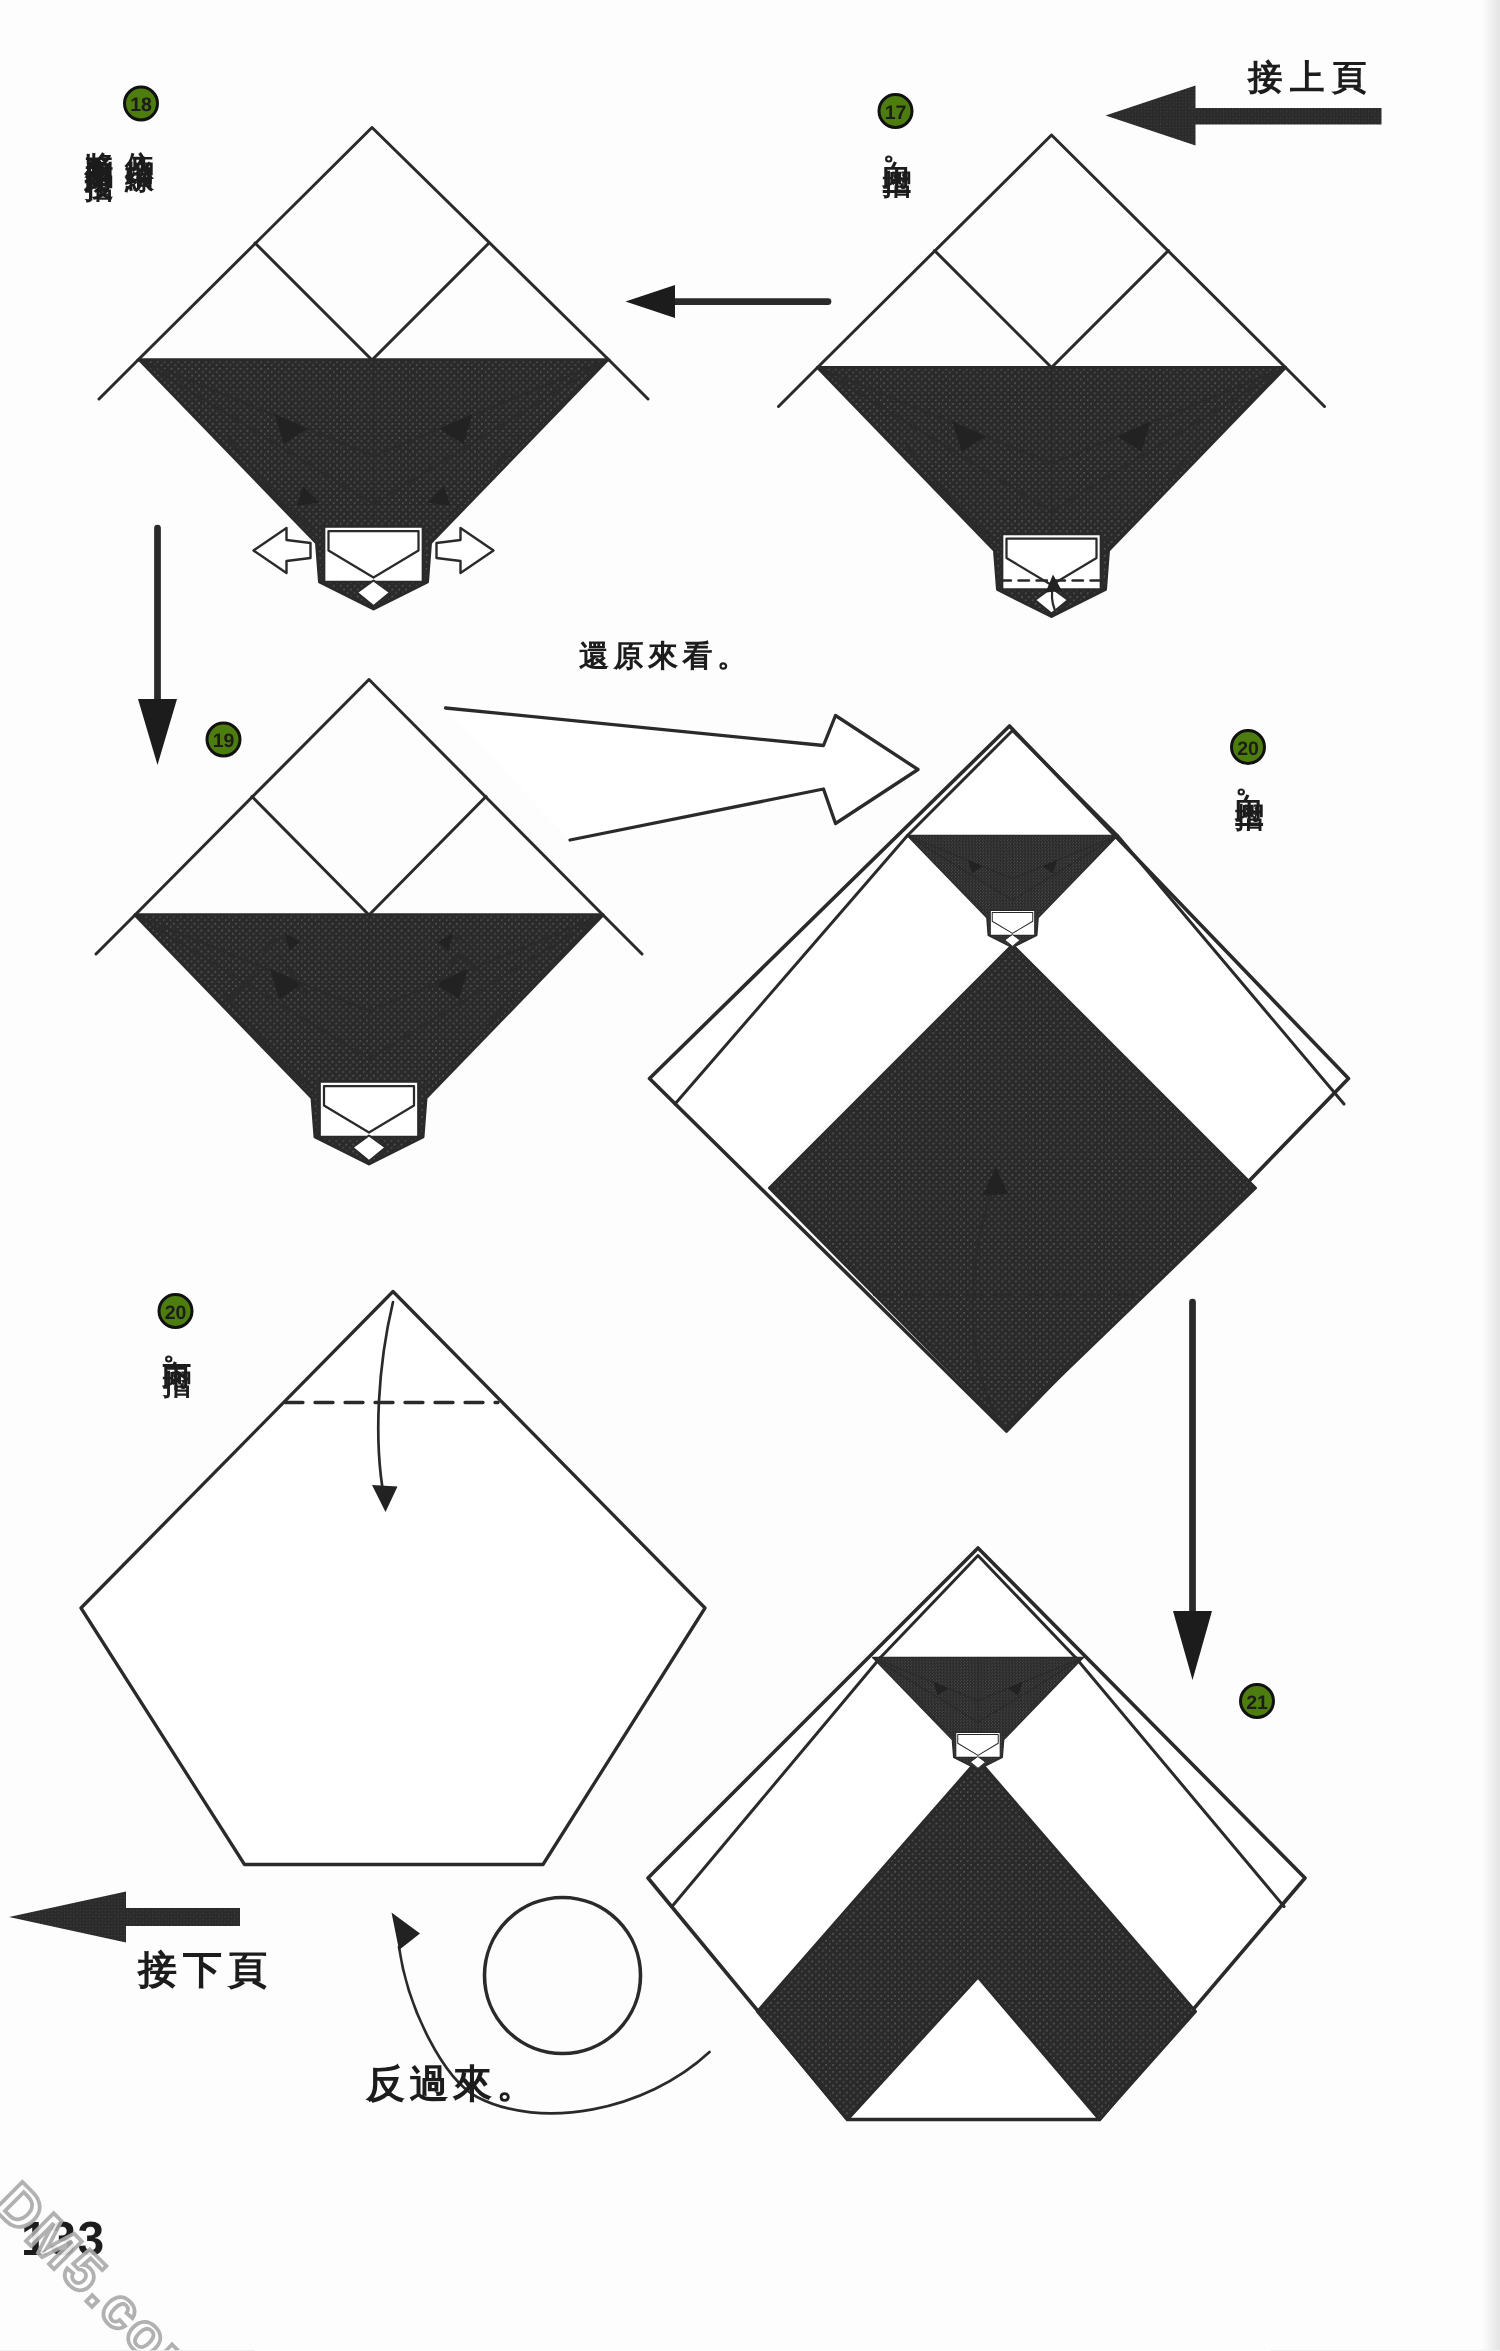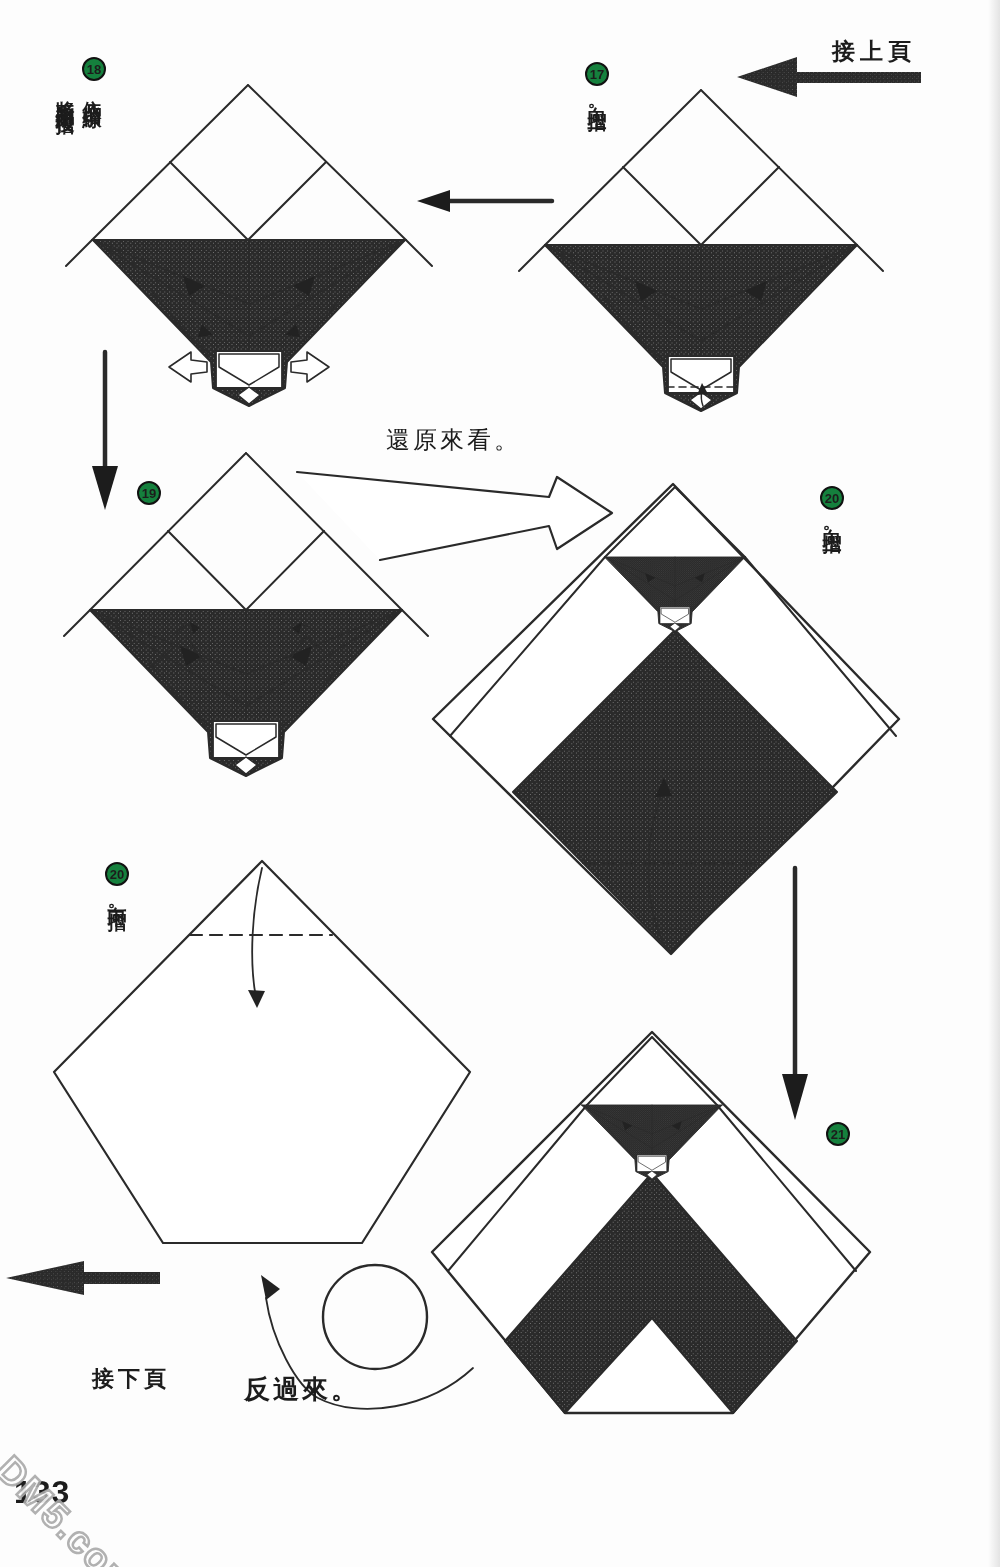--- a/index.html
+++ b/index.html
@@ -3,21 +3,21 @@
 <meta charset="utf-8">
 <style>
   html,body{margin:0;padding:0;background:#e8e8e8;}
   .page{position:relative;width:1000px;height:1567px;background:#fdfdfd;overflow:hidden;
         font-family:"Liberation Sans","DejaVu Sans",sans-serif;color:#1c1c1c;}
   .page svg{position:absolute;left:0;top:0;}
   .hlabel{position:absolute;font-weight:700;white-space:nowrap;}
   .vtext{position:absolute;writing-mode:vertical-rl;text-orientation:upright;
          font-size:19px;font-weight:600;line-height:27px;letter-spacing:3px;white-space:pre-line;}
   .circ{position:absolute;width:24px;height:24px;border:2.5px solid #111;border-radius:50%;
-        background:#15803d;font-size:13px;font-weight:700;display:flex;align-items:center;
+        background:#4d7c0f;font-size:13px;font-weight:700;display:flex;align-items:center;
         justify-content:center;box-sizing:border-box;}
   .pagenum{position:absolute;left:14px;top:1474px;font-size:32px;font-weight:800;letter-spacing:1px;}
   .watermark{position:absolute;left:18px;top:1448px;transform:rotate(45deg);transform-origin:0 0;
              font-size:38px;font-weight:800;color:#fff;-webkit-text-stroke:2.5px #a9a9a9;
              letter-spacing:2px;opacity:.9;}
   .edge-shade{position:absolute;right:0;top:0;width:12px;height:100%;
               background:linear-gradient(to right,rgba(0,0,0,0),rgba(0,0,0,.10));}
 </style>
 </head>
 <body>
@@ -152,31 +152,31 @@
 
 <div class="circ" style="left:585px;top:62px;">17</div>
 <div class="vtext" style="left:584px;top:92px;">向上摺。</div>
 
 <div class="circ" style="left:82px;top:57px;">18</div>
 <div class="vtext" style="left:52px;top:86px;">依凸摺線
 將兩側向後摺。</div>
 
 <div class="circ" style="left:137px;top:481px;">19</div>
 
-<div class="hlabel" style="left:386px;top:424px;font-size:24px;font-weight:400;letter-spacing:3px;">還原來看。</div>
+<div class="hlabel" style="left:386px;top:424px;font-size:20px;font-weight:700;letter-spacing:3px;">還原來看。</div>
 
 <div class="circ" style="left:820px;top:486px;text-align:right;">20</div>
 <div class="vtext" style="left:819px;top:514px;">向上摺。</div>
 
 <div class="circ" style="left:826px;top:1122px;">21</div>
 
 <div class="circ" style="left:105px;top:862px;">20</div>
 <div class="vtext" style="left:104px;top:892px;">向下摺。</div>
 
-<div class="hlabel" style="left:92px;top:1364px;font-size:22px;letter-spacing:4px;">接下頁</div>
+<div class="hlabel" style="left:92px;top:1296px;font-size:26px;letter-spacing:4px;">接下頁</div>
 
 <div class="hlabel" style="left:244px;top:1372px;font-size:26px;font-weight:700;letter-spacing:3px;">反過來。</div>
 
 <div class="pagenum">133</div>
 <div class="watermark">DM5.com</div>
 <div class="edge-shade"></div>
 
 </div>
 
 </body></html>

